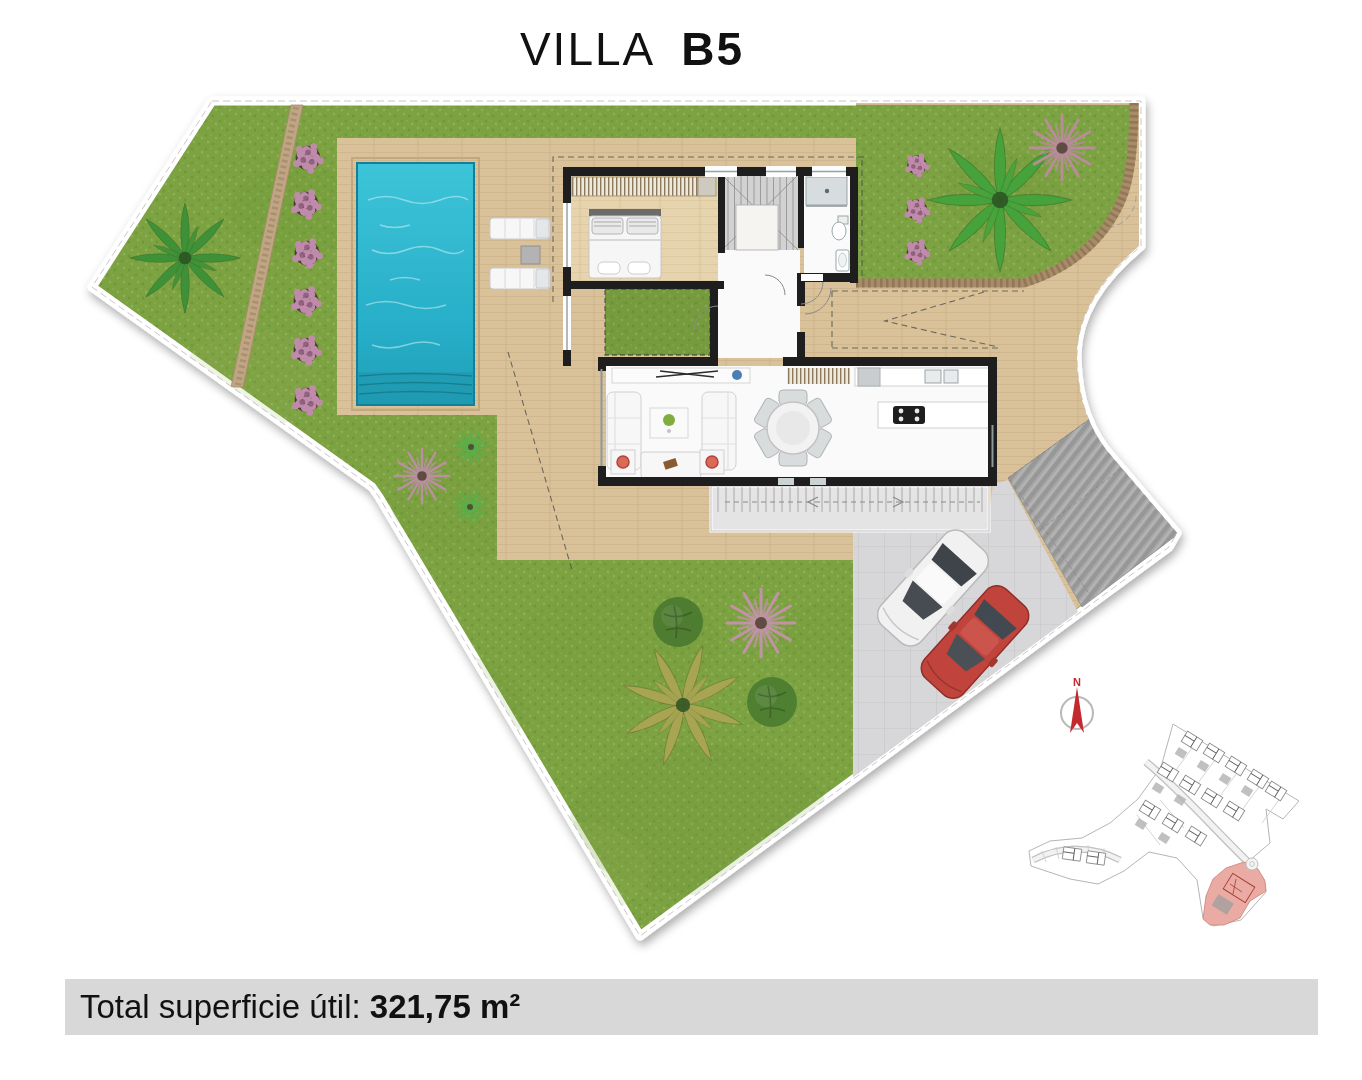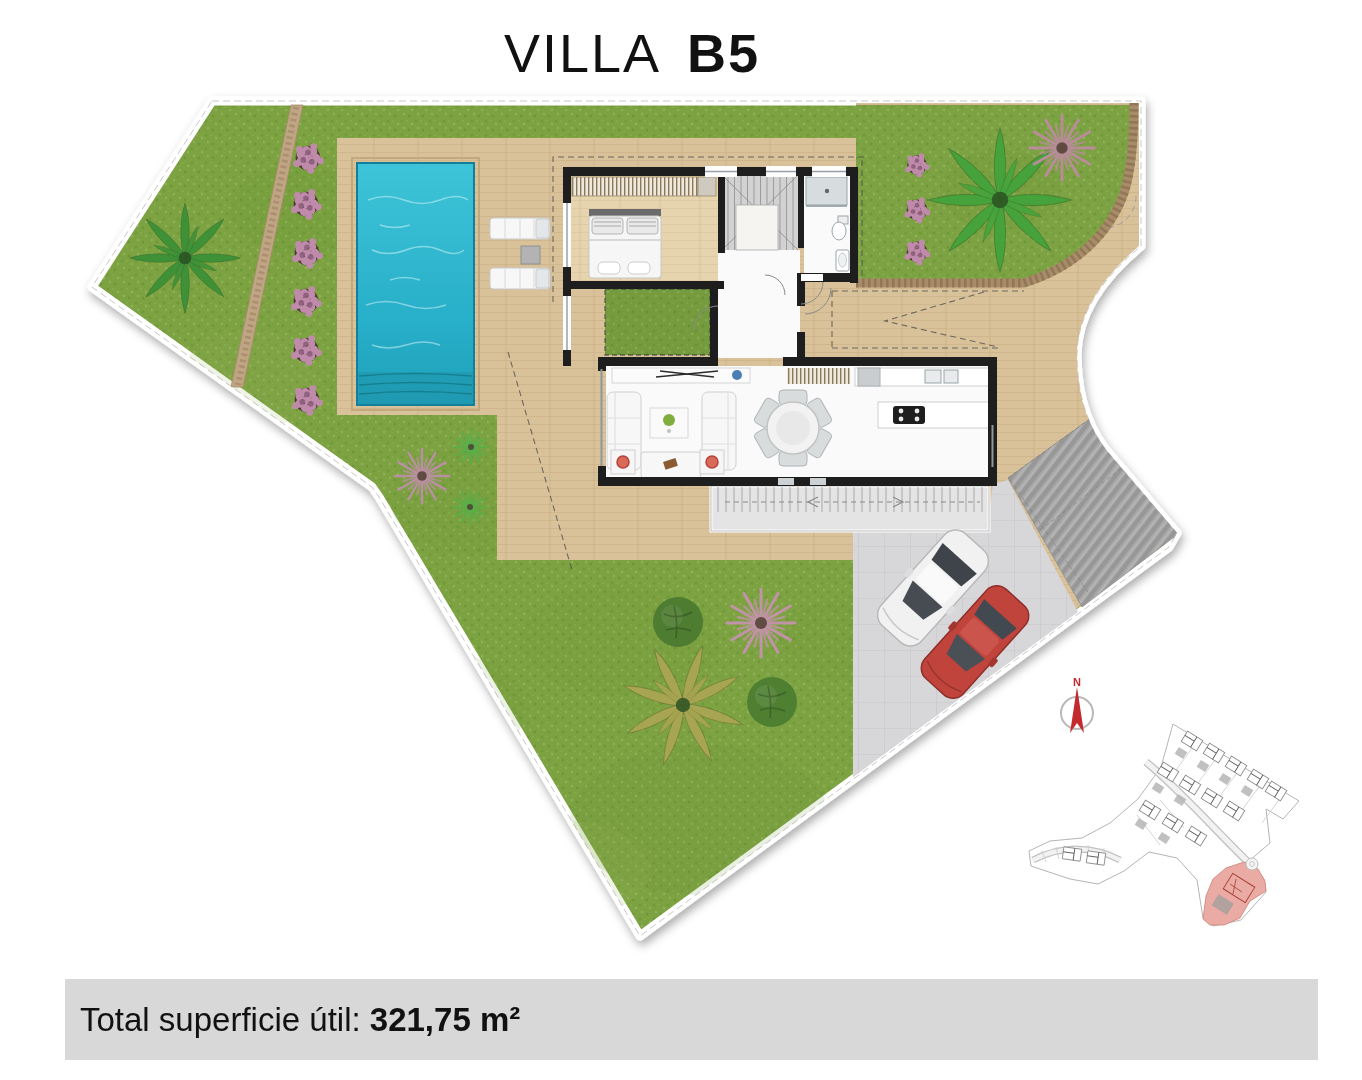--- a/index.html
+++ b/index.html
@@ -1,23 +1,23 @@
 <!DOCTYPE html>
 <html><head>
 <meta charset="utf-8">
 <style>
   html,body{margin:0;padding:0;background:#ffffff;}
   body{width:1362px;height:1080px;position:relative;overflow:hidden;
        font-family:"Liberation Sans", sans-serif;color:#111;}
   .title{position:absolute;top:22px;left:632px;transform:translateX(-50%);
-         font-size:54px;letter-spacing:2px;white-space:nowrap;}
+         font-size:46px;letter-spacing:2px;white-space:nowrap;}
   .title .t-reg{font-weight:400;}
   .title .t-bold{font-weight:700;margin-left:26px;}
   .plan-svg{position:absolute;left:0;top:0;}
-  .footer-bar{position:absolute;left:65px;top:979px;width:1253px;height:81px;
+  .footer-bar{position:absolute;left:65px;top:979px;width:1253px;height:56px;
               background:#d8d8d8;display:flex;align-items:center;
               justify-content:space-between;padding:0 25px 0 15px;box-sizing:border-box;}
   .footer-text{font-size:33px;white-space:nowrap;}
   .footer-text b{font-weight:700;}
   .lbl{font-weight:400;}
 </style>
 </head>
 <body>
 
 <div class="title">

